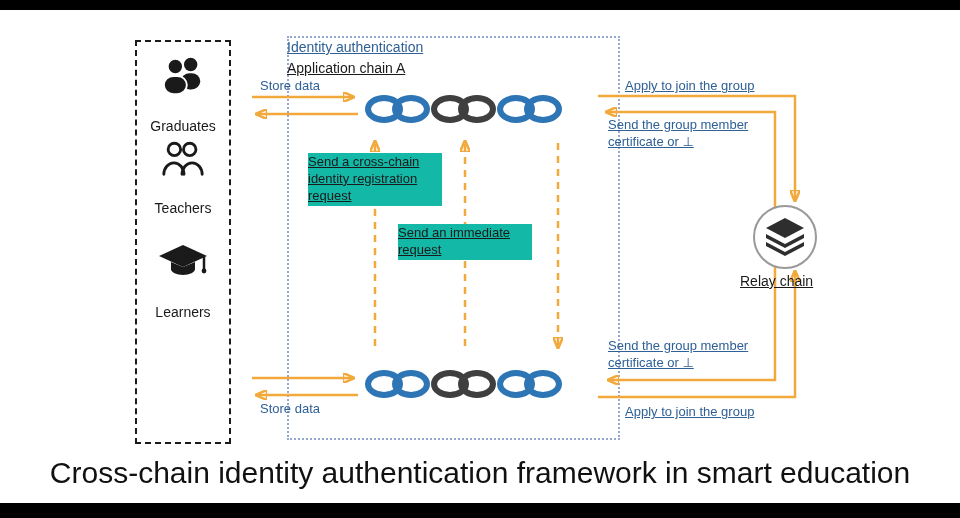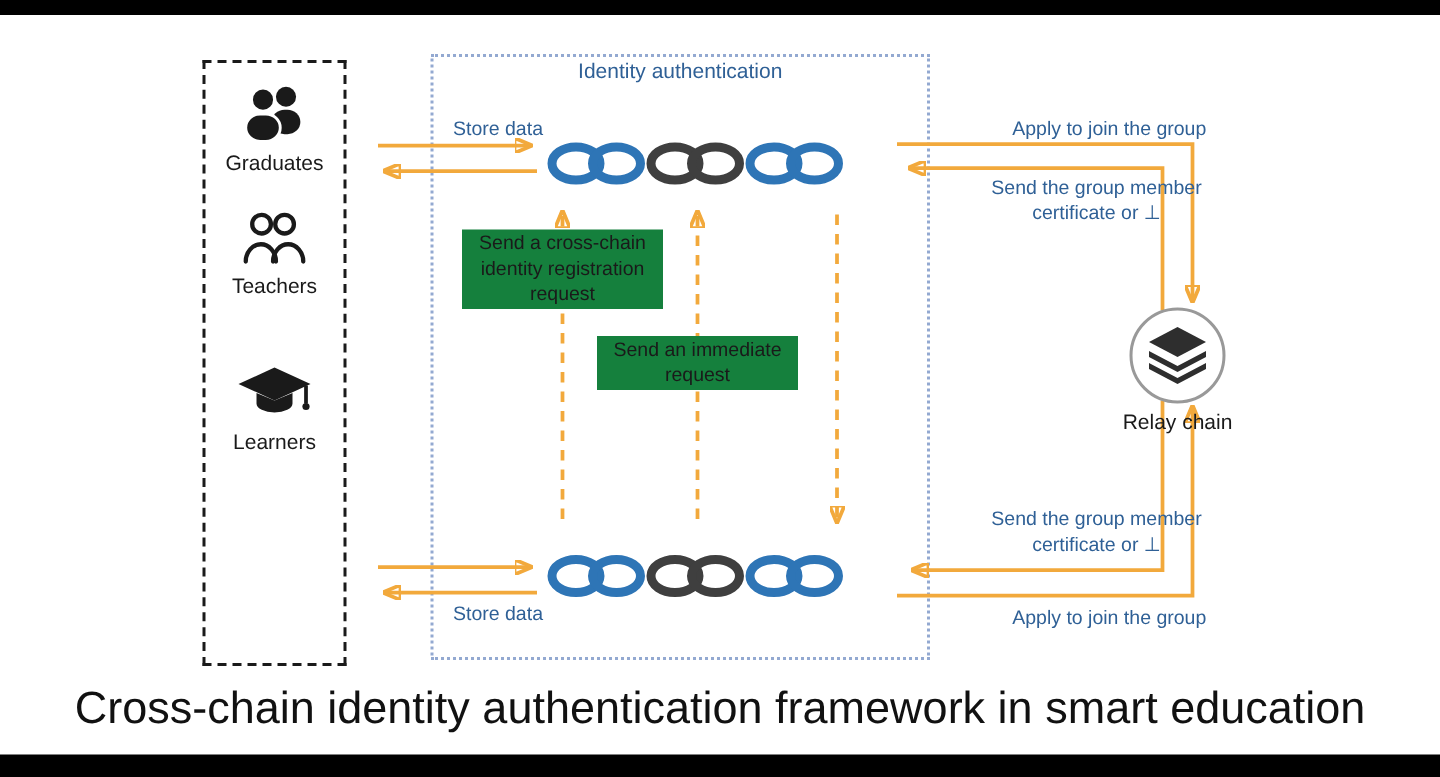--- a/index.html
+++ b/index.html
@@ -10,27 +10,27 @@
   .bar.bottom{top:503px;height:15px;}
 
   .abs{position:absolute;}
   .z1{z-index:1;} .z3{z-index:3;}
 
   .users-box{left:135px;top:40px;width:96px;height:404px;border:2px dashed var(--ink-black,#1a1a1a);box-sizing:border-box;}
   .auth-box{left:287px;top:36px;width:333px;height:404px;border:2px dotted var(--dotted-border-blue,#93A9D1);box-sizing:border-box;background:transparent;}
 
   .user-item{width:96px;text-align:center;z-index:3;}
   .user-item svg{display:block;margin:0 auto;}
-  .user-label{margin-top:2px;font-size:14px;color:var(--ink-black,#1a1a1a);}
+  .user-label{margin-top:20px;font-size:14px;color:var(--ink-black,#1a1a1a);}
 
-  .lbl{font-size:13px;line-height:1.3;color:var(--label-blue,#2F6096);z-index:3;margin-left:42px;}
-  .lbl-black{font-size:13px;line-height:1.3;color:var(--ink-black,#1a1a1a);z-index:3;background:#15803d;padding:1px 0;}
+  .lbl{font-size:13px;line-height:1.3;color:var(--label-blue,#2F6096);z-index:3;}
+  .lbl-black{font-size:13px;line-height:1.3;color:var(--ink-black,#1a1a1a);z-index:3;background:#14b8a6;padding:1px 0;}
   .node-lbl{font-size:14px;color:var(--ink-black,#1a1a1a);z-index:3;}
   .box-title{font-size:14px;color:var(--label-blue,#2F6096);z-index:3;}
-  .tc{text-align:center;} .tl{text-align:left;}
+  .tc{text-decoration:underline;} .tl{text-align:left;}
 
   .overlay{position:absolute;left:0;top:0;width:960px;height:518px;z-index:2;pointer-events:none;}
   .overlay path{fill:none;stroke:var(--arrow-orange,#F2A93C);stroke-width:2.5;}
   .overlay .dashed path{stroke-dasharray:7 6;}
   .ah-fill{fill:var(--arrow-orange,#F2A93C);stroke:none;}
 
   .chain-icon{z-index:3;}
   .chain-icon ellipse{fill:none;stroke-width:6;}
   .link-blue{stroke:var(--chain-blue,#2E75B6);}
   .link-dark{stroke:var(--chain-dark,#3F3F3F);}
@@ -75,20 +75,21 @@
       <path class="ink" d="M14 20 v7 a12 6 0 0 0 24 0 v-7 l-12 5 z"></path>
       <path d="M47 15 V27" stroke="#1a1a1a" stroke-width="2.5" fill="none"></path>
       <circle class="ink" cx="47" cy="29" r="2.4"></circle>
     </svg>
     <div class="user-label">Learners</div>
   </div>
 
 
   <div class="abs auth-box z1"></div>
   <div class="abs box-title tc" style="left:287px;top:39px;width:333px;">Identity authentication</div>
+  <div class="abs node-lbl tc" style="left:287px;top:60px;width:333px;">Application chain A</div>
 
   <div class="abs chain-icon" style="left:363px;top:89px;">
     <svg width="210" height="40" viewBox="0 0 210 40">
       <ellipse class="link-blue" cx="21" cy="20" rx="16" ry="11"></ellipse>
       <ellipse class="link-blue" cx="48" cy="20" rx="16" ry="11"></ellipse>
       <ellipse class="link-dark" cx="87" cy="20" rx="16" ry="11"></ellipse>
       <ellipse class="link-dark" cx="114" cy="20" rx="16" ry="11"></ellipse>
       <ellipse class="link-blue" cx="153" cy="20" rx="16" ry="11"></ellipse>
       <ellipse class="link-blue" cx="180" cy="20" rx="16" ry="11"></ellipse>
     </svg>

